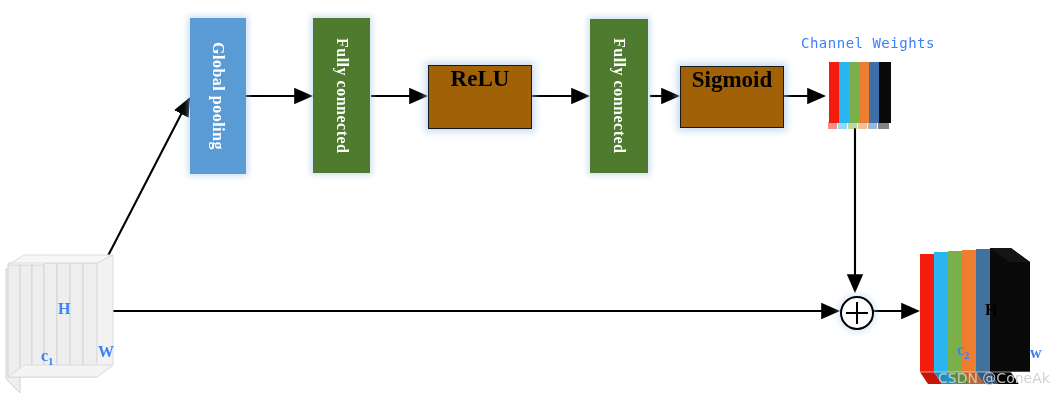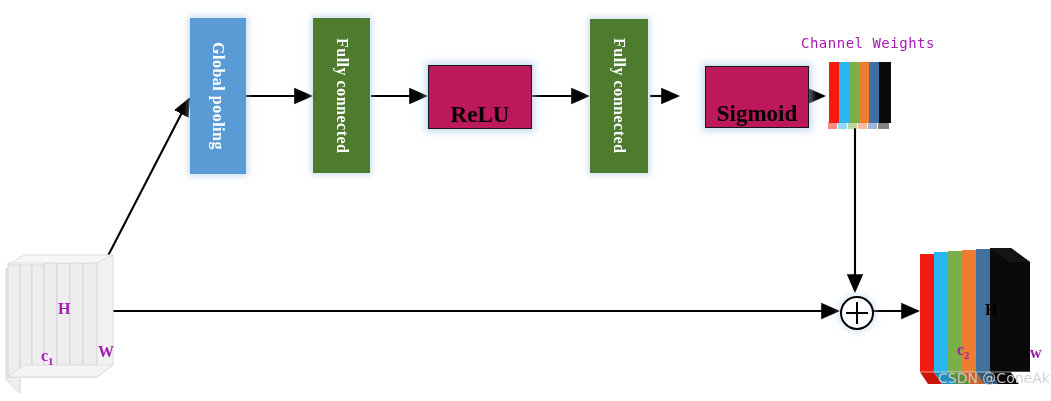--- a/index.html
+++ b/index.html
@@ -7,28 +7,28 @@
        font-family:"Liberation Serif",serif;}
   .stage{position:absolute;left:0;top:0;width:1051px;height:401px;}
 
   
   .vbox{position:absolute;display:flex;align-items:center;justify-content:center;
         box-shadow:0 0 6px 2px rgba(160,195,230,.55);}
   .vbox span{
         writing-mode:vertical-rl;
         color:#ffffff;font-weight:bold;font-size:16px;letter-spacing:.5px;
         font-family:"Liberation Serif",serif;white-space:nowrap;}
-  .hbox{position:absolute;display:flex;align-items:flex-end;justify-content:center;
-        background:#be185d;border:1.4px solid #17181a;
+  .hbox{position:absolute;display:flex;align-items:flex-start;justify-content:center;
+        background:#a16207;border:1.4px solid #17181a;
         box-shadow:0 0 7px 3px rgba(163,198,233,.6);}
   .hbox span{color:#000;font-weight:bold;font-size:23px;
         font-family:"Liberation Serif",serif;white-space:nowrap;}
 
   
-  .lbl{position:absolute;color:#a21caf;white-space:nowrap;}
+  .lbl{position:absolute;color:#3b82f6;white-space:nowrap;}
   .lbl-mono{font-family:"DejaVu Sans Mono",monospace;font-size:14px;letter-spacing:.5px;}
   .lbl-dim{font-family:"Liberation Serif",serif;font-size:16px;font-weight:bold;}
   .lbl-dim sub{font-size:11px;}
   .watermark{position:absolute;color:#cfcfcf;font-size:14px;
         font-family:"DejaVu Sans",sans-serif;white-space:nowrap;opacity:.92;}
 
   
   svg.overlay{position:absolute;left:0;top:0;width:1051px;height:401px;
         overflow:visible;pointer-events:none;}
 
@@ -111,21 +111,21 @@
   </div>
 
   <div class="hbox" style="left:428px;top:65px;width:102px;height:62px;">
     <span>ReLU</span>
   </div>
 
   <div class="vbox" style="left:590px;top:19px;width:58px;height:154px;background:#4e7b2e;">
     <span>Fully connected</span>
   </div>
 
-  <div class="hbox" style="left:680px;top:66px;width:102px;height:60px;margin-left:25px;">
+  <div class="hbox" style="left:680px;top:66px;width:102px;height:60px;">
     <span>Sigmoid</span>
   </div>
 
   <div class="lbl lbl-mono" style="left:801px;top:35px;">Channel Weights</div>
 
   <div class="cw" style="left:826px;top:62px;width:66px;height:68px;">
     <svg width="66" height="68" style="position:absolute;left:0;top:0;overflow:visible;">
 
       <g opacity="0.5">
         <rect x="2" y="60" width="9" height="7" fill="#f41c0d"></rect>

